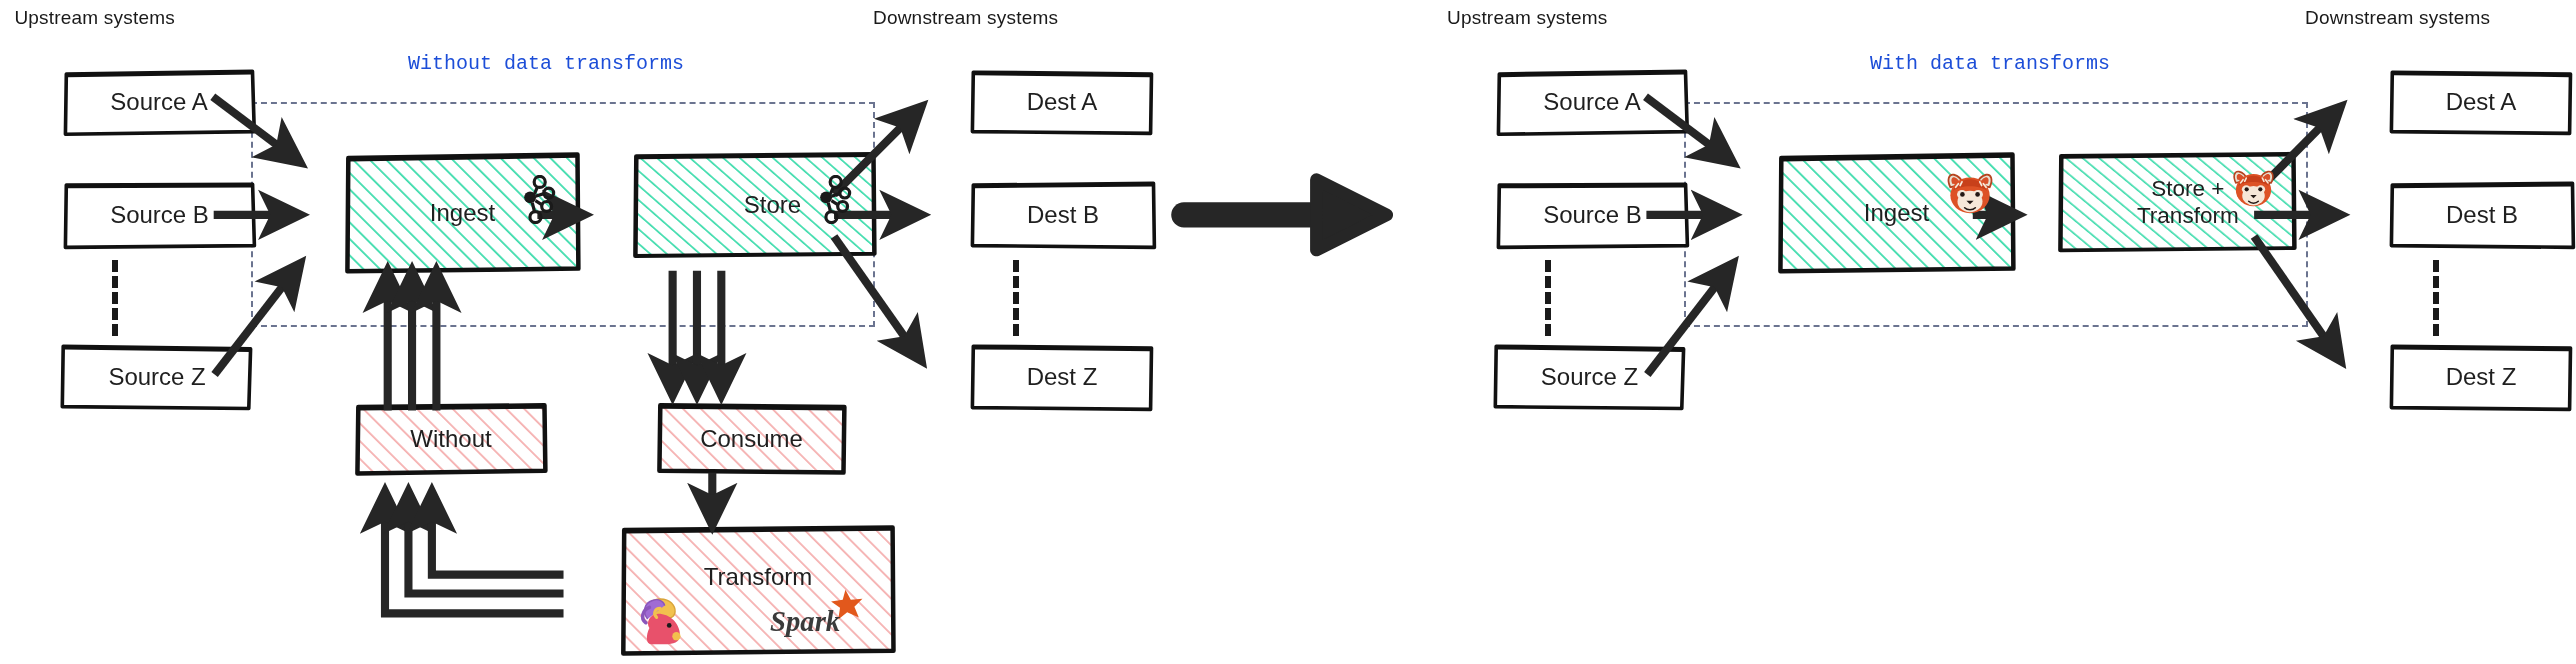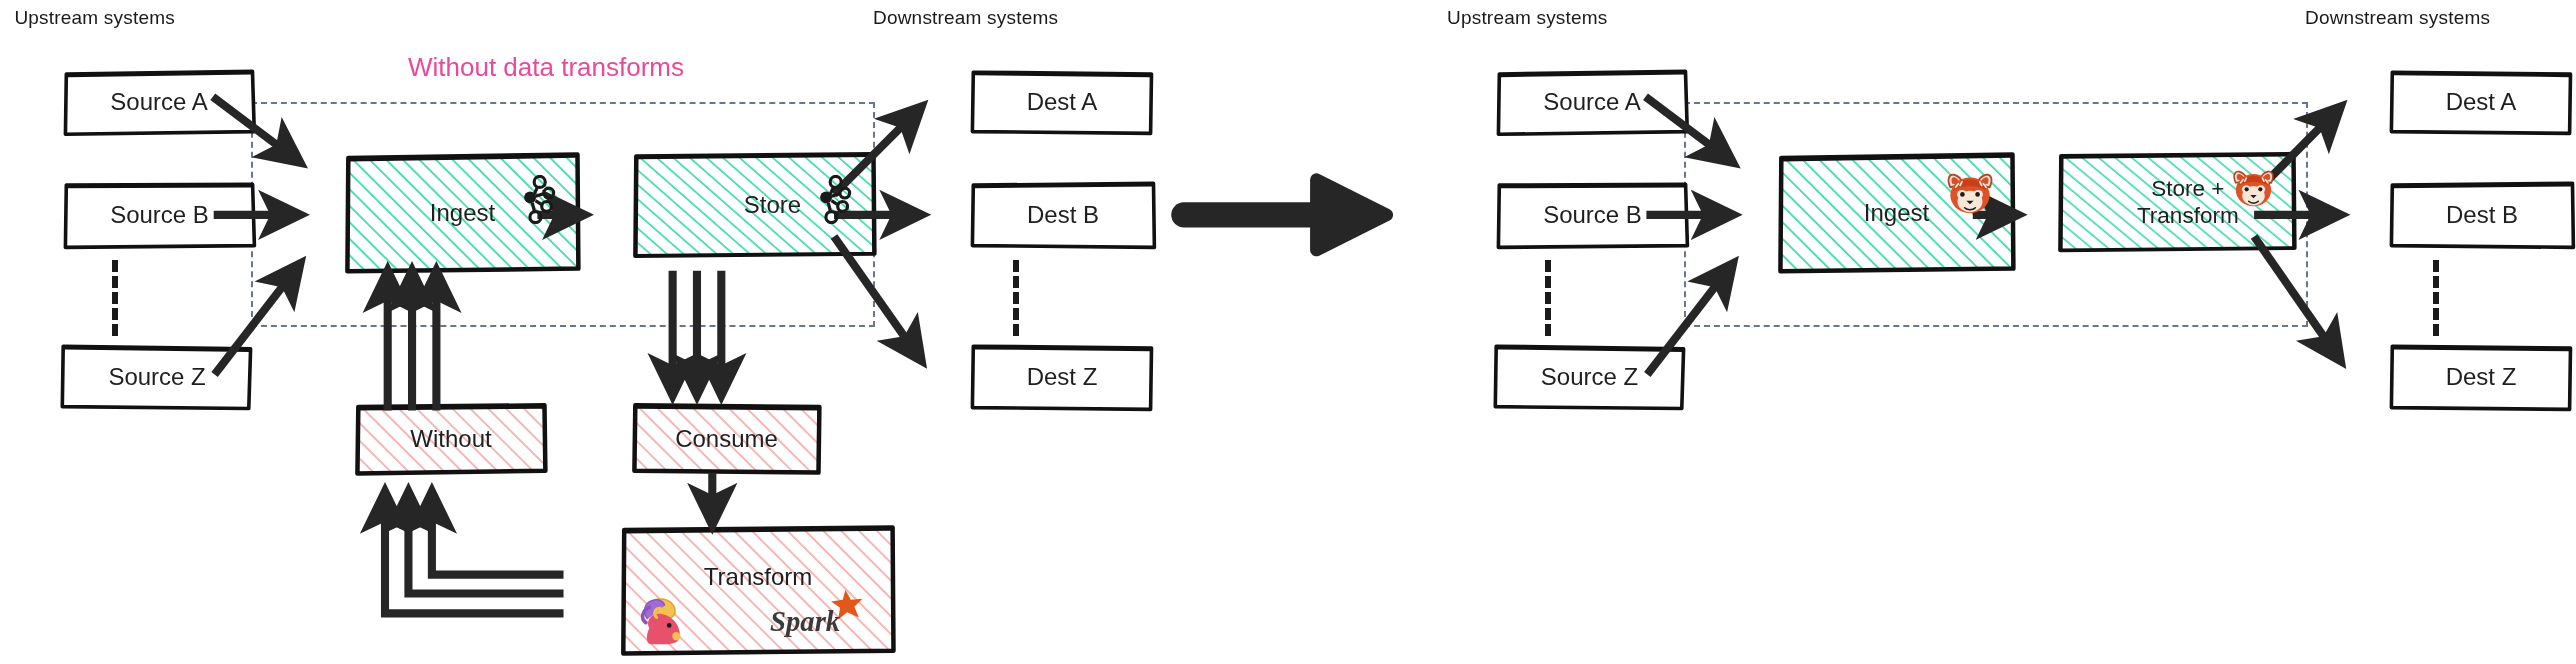--- a/index.html
+++ b/index.html
@@ -19,23 +19,24 @@
   
   .section-label {
     position: absolute;
     font-size: 19px;
     color: #1a1a1a;
     white-space: nowrap;
     letter-spacing: 0.2px;
   }
   .panel-title {
     position: absolute;
-    font-size: 26px;
-    color: #ec4899;
+    font-size: 20px;
+    color: #1d4ed8;
     white-space: nowrap;
+    font-family: Liberation Mono, monospace;
   }
 
   
   .node {
     position: absolute;
     display: flex;
     align-items: center;
     justify-content: center;
     font-size: 24px;
     color: #1f1f1f;
@@ -225,21 +226,21 @@
   </div>
 
   <div class="node" style="left:317px; top:404px; width:188px; height:70px;">
     <svg class="node-svg" viewBox="0 0 220 90" preserveAspectRatio="none">
       <path d="M7,9 L213,7 L214,80 L6,83 Z" fill="url(#hatchRed)" stroke="#111111" stroke-width="5" stroke-linejoin="round"></path>
       <path d="M8,11 L212,9" fill="none" stroke="#111111" stroke-width="3.5"></path>
     </svg>
     <span class="node-label">Without</span>
   </div>
 
-  <div class="node" style="left:594px; top:404px; width:185px; height:70px;">
+  <div class="node" style="left:619px; top:404px; width:185px; height:70px;">
     <svg class="node-svg" viewBox="0 0 217 90" preserveAspectRatio="none">
       <path d="M7,7 L211,9 L210,82 L6,80 Z" fill="url(#hatchRed)" stroke="#111111" stroke-width="5" stroke-linejoin="round"></path>
       <path d="M8,9 L210,11" fill="none" stroke="#111111" stroke-width="3.5"></path>
     </svg>
     <span class="node-label">Consume</span>
   </div>
 
   <div class="node" style="left:582px; top:527px; width:272px; height:126px;">
     <svg class="node-svg" viewBox="0 0 314 152" preserveAspectRatio="none">
       <path d="M8,9 L306,6 L307,143 L7,146 Z" fill="url(#hatchRed)" stroke="#111111" stroke-width="5" stroke-linejoin="round"></path>
@@ -284,20 +285,21 @@
   <div class="node" style="left:932px; top:344px; width:180px; height:65px;">
     <svg class="node-svg" viewBox="0 0 212 84" preserveAspectRatio="none">
       <path d="M7,8 L205,10 L204,78 L6,76 Z" fill="#ffffff" stroke="#111111" stroke-width="4" stroke-linejoin="round"></path>
       <path d="M8,10 L204,12" fill="none" stroke="#111111" stroke-width="3"></path>
     </svg>
     <span class="node-label">Dest Z</span>
   </div>
 
   <div class="section-label" style="left:1447px; top:7.2px;">Upstream systems</div>
   <div class="section-label" style="left:2305px; top:7.2px;">Downstream systems</div>
+  <div class="panel-title" style="left:1870px; top:52px;">With data transforms</div>
 
   <div class="dashed-region" style="left:1684px; top:102px; width:624px; height:225px;"></div>
 
   <div class="node" style="left:1458px; top:70px; width:188px; height:63px;">
     <svg class="node-svg" viewBox="0 0 220 82" preserveAspectRatio="none">
       <path d="M7,10 L213,7 L215,74 L6,77 Z" fill="#ffffff" stroke="#111111" stroke-width="4" stroke-linejoin="round"></path>
       <path d="M8,12 L212,9" fill="none" stroke="#111111" stroke-width="3"></path>
     </svg>
     <span class="node-label">Source A</span>
   </div>

